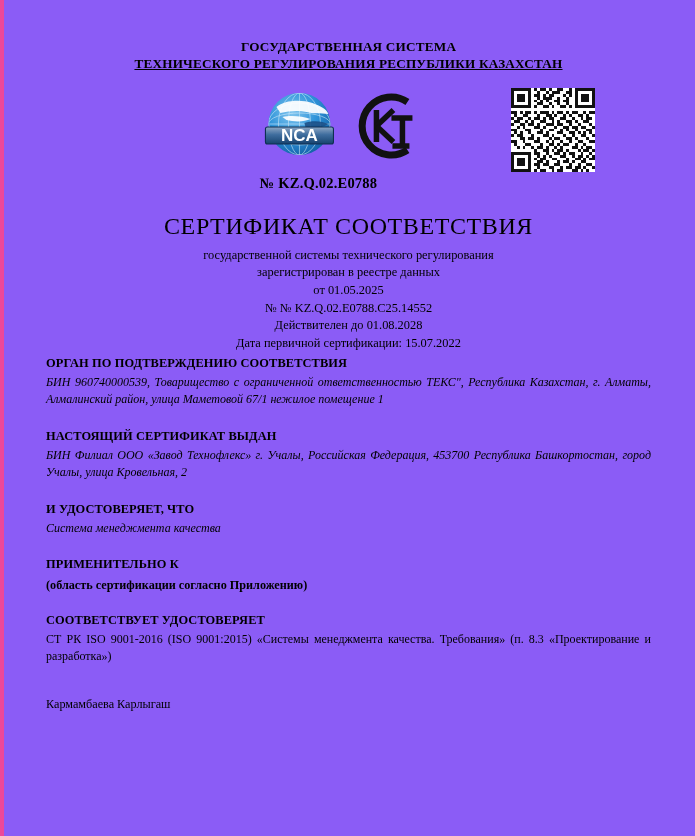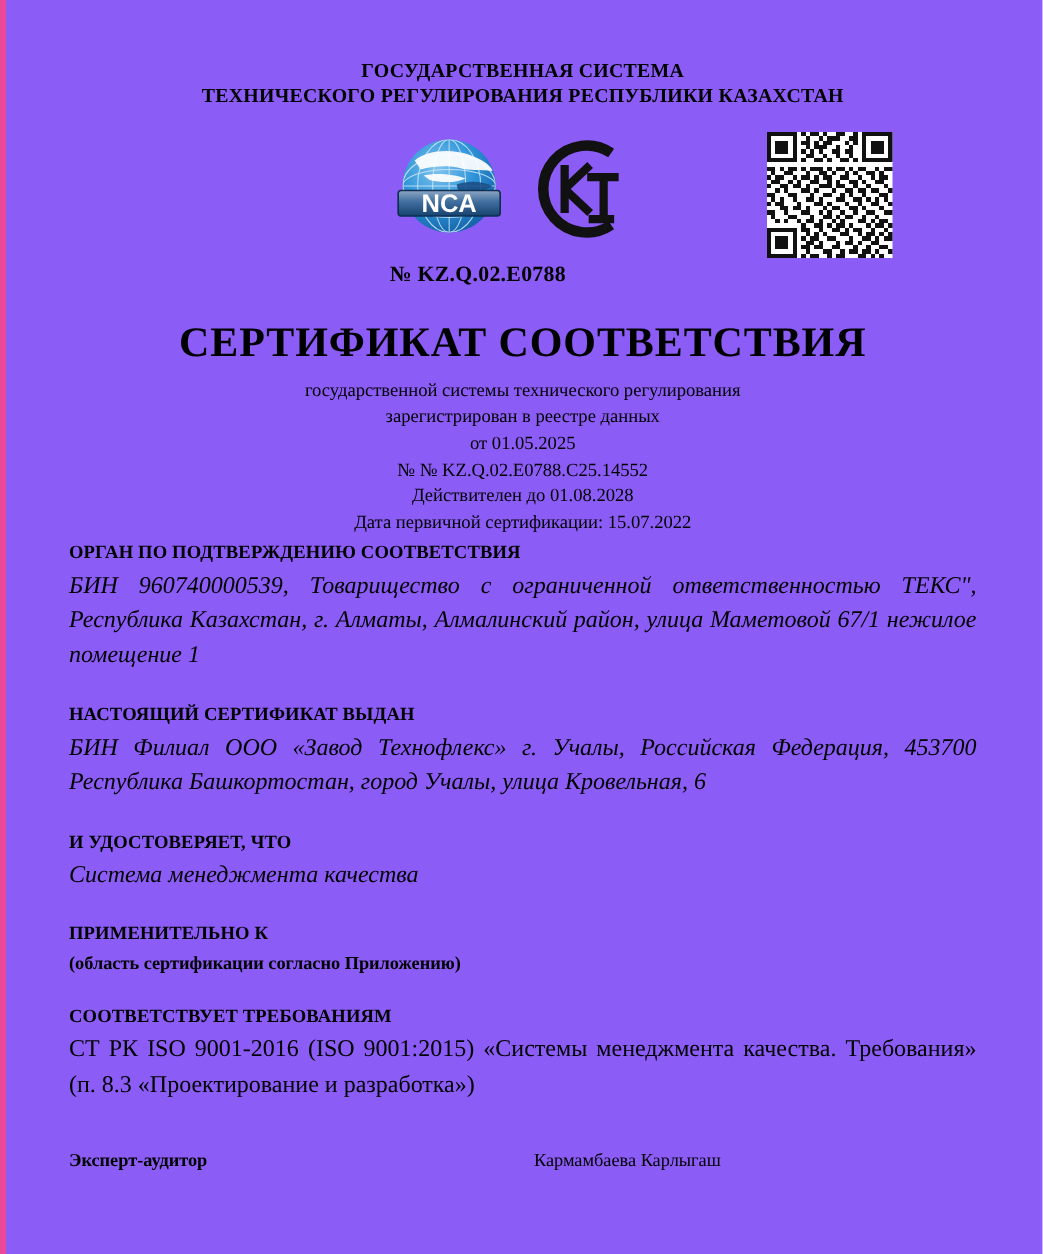--- a/index.html
+++ b/index.html
@@ -26,21 +26,21 @@
   }
 
   
   .doc-header {
     text-align: center;
     font-weight: bold;
     font-size: 13.2px;
     line-height: 1.32;
     letter-spacing: 0.2px;
   }
-  .doc-header .line2 { white-space: nowrap; }
+  .doc-header .line2 { white-space: nowrap; text-decoration: underline; }
 
   
   .emblem-row {
     position: relative;
     height: 92px;
     margin-top: 14px;
   }
   .emblem-group {
     position: absolute;
     left: 50%;
@@ -67,22 +67,22 @@
     font-weight: bold;
     font-size: 14.5px;
     margin-top: -4px;
     margin-left: -60px;
     letter-spacing: 0.2px;
   }
 
   
   .cert-title {
     text-align: center;
-    font-weight: bold;
-    font-size: 28px;
+    font-weight: normal;
+    font-size: 24px;
     letter-spacing: 0.6px;
     margin-top: 21px;
   }
   .registry {
     text-align: center;
     font-size: 12.4px;
     line-height: 1.42;
     margin-top: 7px;
   }
   .registry div { white-space: nowrap; }
@@ -90,21 +90,21 @@
   
   .section { margin-top: 2px; }
   .section-head {
     font-weight: bold;
     font-size: 12.4px;
     letter-spacing: 0.1px;
     line-height: 1.3;
   }
   .section-body {
     font-style: italic;
-    font-size: 16px;
+    font-size: 12px;
     line-height: 1.46;
     text-align: justify;
     margin-top: 3px;
   }
   .section-body.roman { font-style: normal; }
   .section-sub {
     font-weight: bold;
     font-size: 12.2px;
     margin-top: 5px;
   }
@@ -438,39 +438,38 @@
       <div>Дата первичной сертификации: 15.07.2022</div>
     </div>
 
     <div class="section">
       <div class="section-head">ОРГАН ПО ПОДТВЕРЖДЕНИЮ СООТВЕТСТВИЯ</div>
       <div class="section-body">БИН 960740000539, Товарищество с ограниченной ответственностью ТЕКС", Республика Казахстан, г. Алматы, Алмалинский район, улица Маметовой 67/1 нежилое помещение 1</div>
     </div>
 
     <div class="section gap-md">
       <div class="section-head">НАСТОЯЩИЙ СЕРТИФИКАТ ВЫДАН</div>
-      <div class="section-body">БИН Филиал ООО «Завод Технофлекс» г. Учалы, Российская Федерация, 453700 Республика Башкортостан, город Учалы, улица Кровельная, 6</div>
+      <div class="section-body">БИН Филиал ООО «Завод Технофлекс» г. Учалы, Российская Федерация, 453700 Республика Башкортостан, город Учалы, улица Кровельная, 2</div>
     </div>
 
     <div class="section gap-md">
       <div class="section-head">И УДОСТОВЕРЯЕТ, ЧТО</div>
       <div class="section-body">Система менеджмента качества</div>
     </div>
 
     <div class="section gap-md">
       <div class="section-head">ПРИМЕНИТЕЛЬНО К</div>
       <div class="section-sub">(область сертификации согласно Приложению)</div>
     </div>
 
     <div class="section gap-md">
-      <div class="section-head">СООТВЕТСТВУЕТ ТРЕБОВАНИЯМ</div>
+      <div class="section-head">СООТВЕТСТВУЕТ УДОСТОВЕРЯЕТ</div>
       <div class="section-body roman">СТ РК ISO 9001-2016 (ISO 9001:2015) «Системы менеджмента качества. Требования» (п. 8.3 «Проектирование и разработка»)</div>
     </div>
 
     <div class="sign-block">
       <div class="sign-row">
-        <div class="sign-role">Эксперт-аудитор</div>
         <div class="sign-name">Кармамбаева Карлыгаш</div>
       </div>
     </div>
 
   </div>
 </div>
 
 </body></html>

